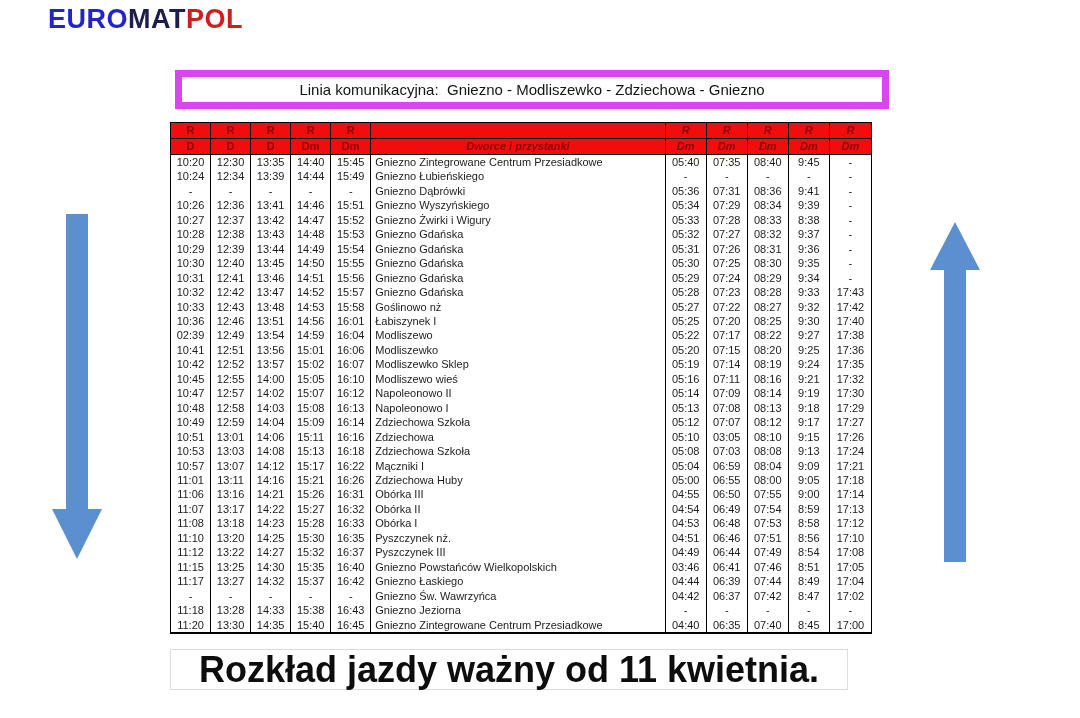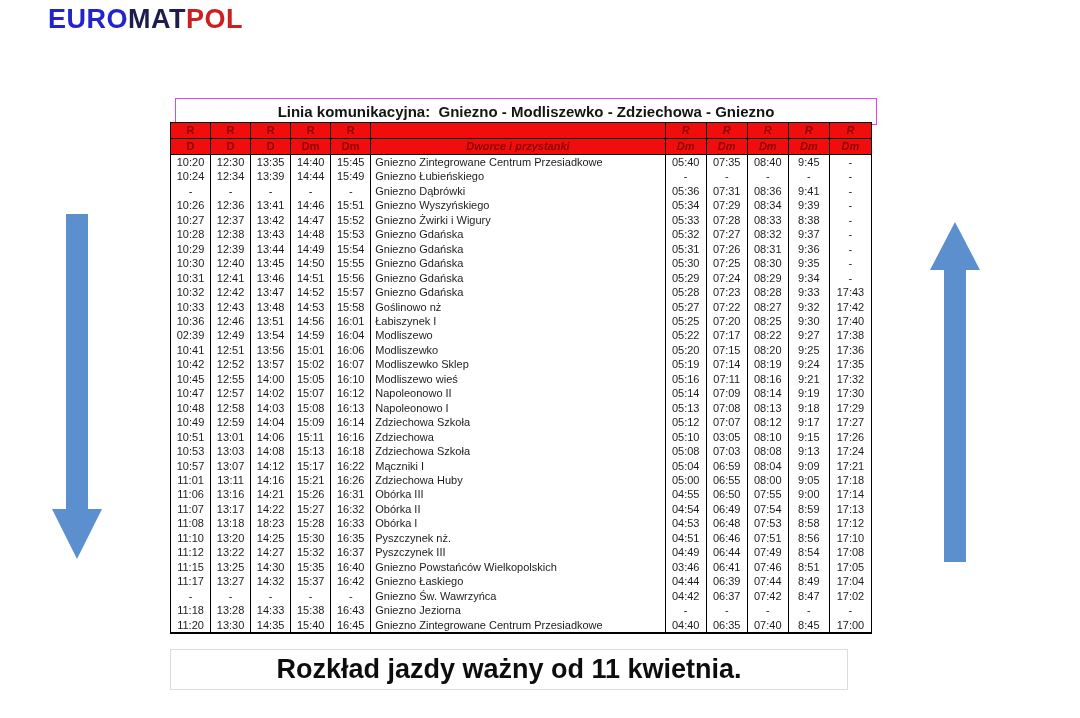--- a/index.html
+++ b/index.html
@@ -7,23 +7,23 @@
     width:1080px;height:718px;background:#ffffff;position:relative;
     font-family:"Liberation Sans",sans-serif;overflow:hidden;
   }
   .logo{position:absolute;left:48px;top:4px;font-size:27px;font-weight:bold;letter-spacing:.5px;white-space:nowrap;}
   .logo .p-euro{color:var(--logo_euro);}
   .logo .p-mat{color:var(--logo_mat);}
   .logo .p-pol{color:var(--logo_pol);}
 
   .title-box{
     position:absolute;left:175px;top:70px;width:700px;height:25px;
-    border:1px solid #d946ef;background:#fff;
+    border:7px solid #d946ef;background:#fff;
     display:flex;align-items:center;justify-content:center;
-    font-size:15px;font-weight:bold;color:#141414;white-space:pre;margin-top:28px;
+    font-size:15px;font-weight:normal;color:#141414;white-space:pre;
   }
 
   table.timetable{
     position:absolute;left:170px;top:122px;width:702px;
     border-collapse:collapse;table-layout:fixed;
     border:1px solid #000;border-bottom:2px solid #000;
   }
   table.timetable thead td{
     background:var(--header_bg);color:var(--header_text);
     border:1px solid #000;height:15px;
@@ -39,21 +39,21 @@
   table.timetable td.station{
     border-left:1px solid #000;border-right:1px solid #000;
     font-size:11px;color:#1c1c1c;text-align:left;padding:0 0 0 4px;
     height:14.45px;line-height:14.45px;overflow:hidden;white-space:nowrap;margin-left:27px;
   }
 
   .footer-box{
     position:absolute;left:170px;top:649px;width:676px;height:39px;
     border:1px solid #dcdcdc;background:#fff;
     display:flex;align-items:center;justify-content:center;
-    font-size:27px;font-weight:bold;color:#0d0d0d;
+    font-size:36px;font-weight:bold;color:#0d0d0d;
   }
   .arrow{position:absolute;}
   .arrow-left{left:52px;top:214px;}
   .arrow-right{left:930px;top:222px;}
 </style>
 </head>
 <body>
 
 <div class="logo">
   <span class="p-euro">EURO</span><span class="p-mat">MAT</span><span class="p-pol">POL</span>
@@ -425,21 +425,21 @@
         <td class="station">Obórka II</td>
         <td class="time">04:54</td>
         <td class="time">06:49</td>
         <td class="time">07:54</td>
         <td class="time">8:59</td>
         <td class="time">17:13</td>
       </tr>
       <tr>
         <td class="time">11:08</td>
         <td class="time">13:18</td>
-        <td class="time">18:23</td>
+        <td class="time">14:23</td>
         <td class="time">15:28</td>
         <td class="time">16:33</td>
         <td class="station">Obórka I</td>
         <td class="time">04:53</td>
         <td class="time">06:48</td>
         <td class="time">07:53</td>
         <td class="time">8:58</td>
         <td class="time">17:12</td>
       </tr>
       <tr>

